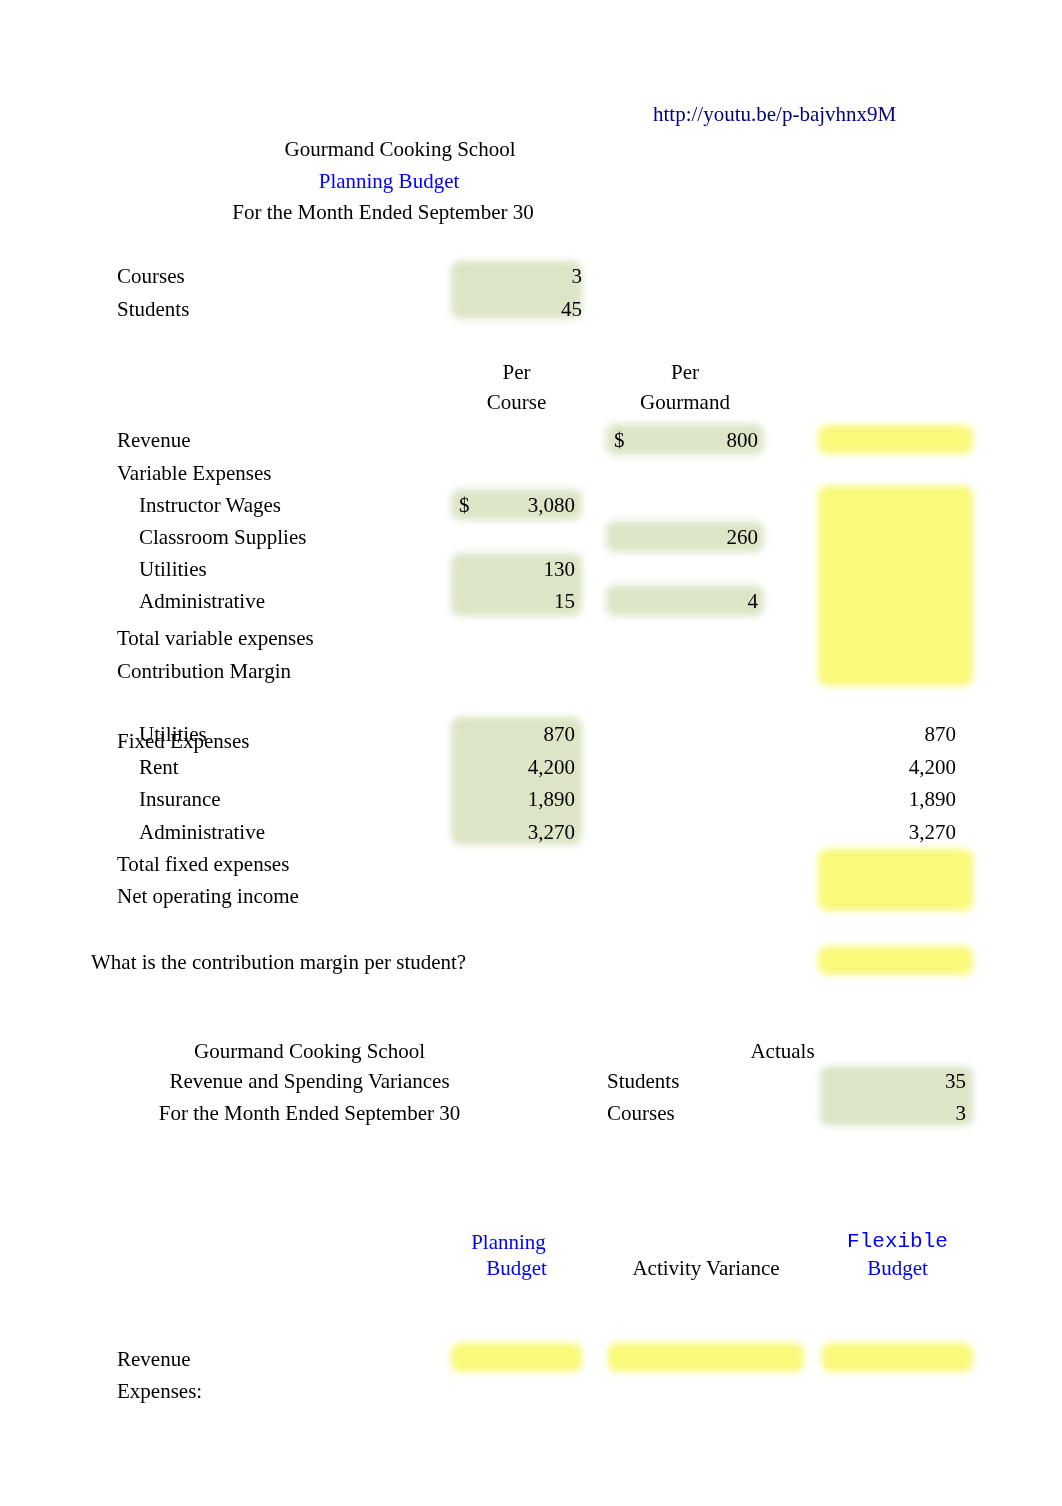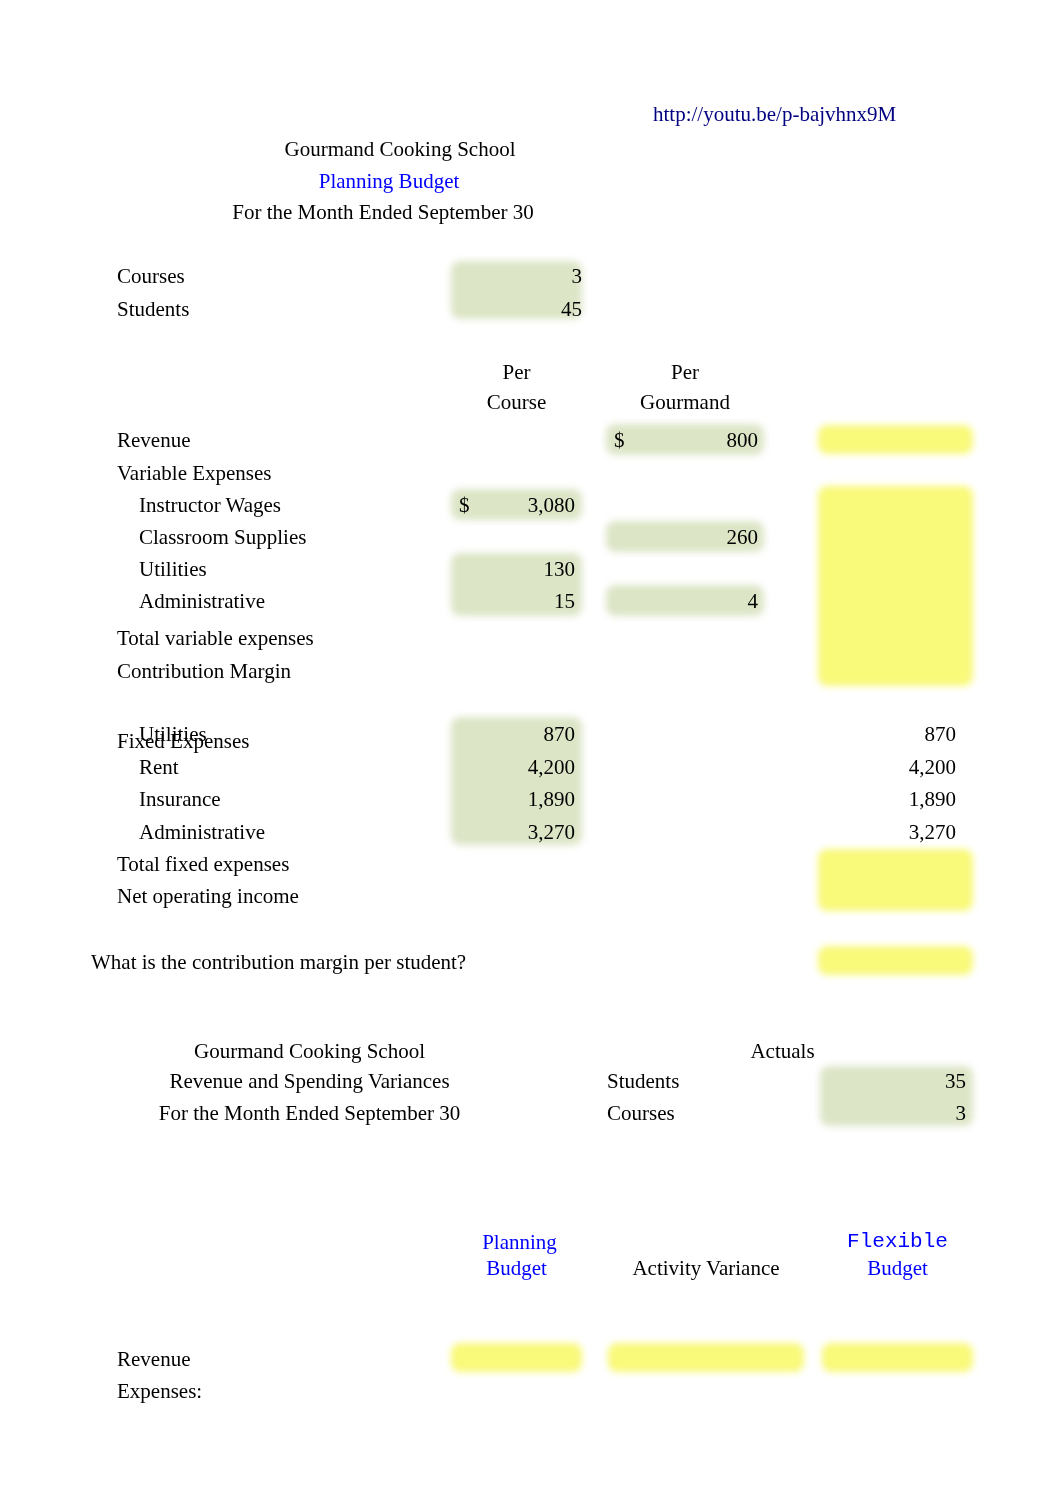--- a/index.html
+++ b/index.html
@@ -152,21 +152,21 @@
   <div class="cell txt ctr" style="left:92px; top:1035px; width:435px;">Gourmand Cooking School</div>
   <div class="cell txt ctr" style="left:92px; top:1065px; width:435px;">Revenue and Spending Variances</div>
   <div class="cell txt ctr" style="left:92px; top:1097px; width:435px;">For the Month Ended September 30</div>
 
   <div class="cell txt ctr" style="left:660px; top:1035px; width:245px;">Actuals</div>
   <div class="cell txt lbl" style="left:607px; top:1065px;">Students</div>
   <div class="cell txt num" style="left:820px; top:1065px; width:146px;">35</div>
   <div class="cell txt lbl" style="left:607px; top:1097px;">Courses</div>
   <div class="cell txt num" style="left:820px; top:1097px; width:146px;">3</div>
 
-  <div class="cell txt ctr blue" style="left:454px; top:1226px; width:131px;">Planning</div>
+  <div class="cell txt ctr blue" style="left:443px; top:1226px; width:131px;">Planning</div>
   <div class="cell txt ctr blue" style="left:451px; top:1252px; width:131px;">Budget</div>
   <div class="cell txt ctr" style="left:608px; top:1252px; width:196px;">Activity Variance</div>
   <div class="cell txt ctr blue" style="left:822px; top:1226px; width:151px;font-family:Liberation Mono, monospace;">Flexible</div>
   <div class="cell txt ctr blue" style="left:822px; top:1252px; width:151px;">Budget</div>
 
   <div class="cell txt lbl" style="left:117px; top:1343px;">Revenue</div>
   <div class="cell txt num" style="left:451px; top:1343px; width:131px;"></div>
   <div class="cell txt num" style="left:608px; top:1343px; width:196px;"></div>
   <div class="cell txt num" style="left:822px; top:1343px; width:151px;"></div>
 

